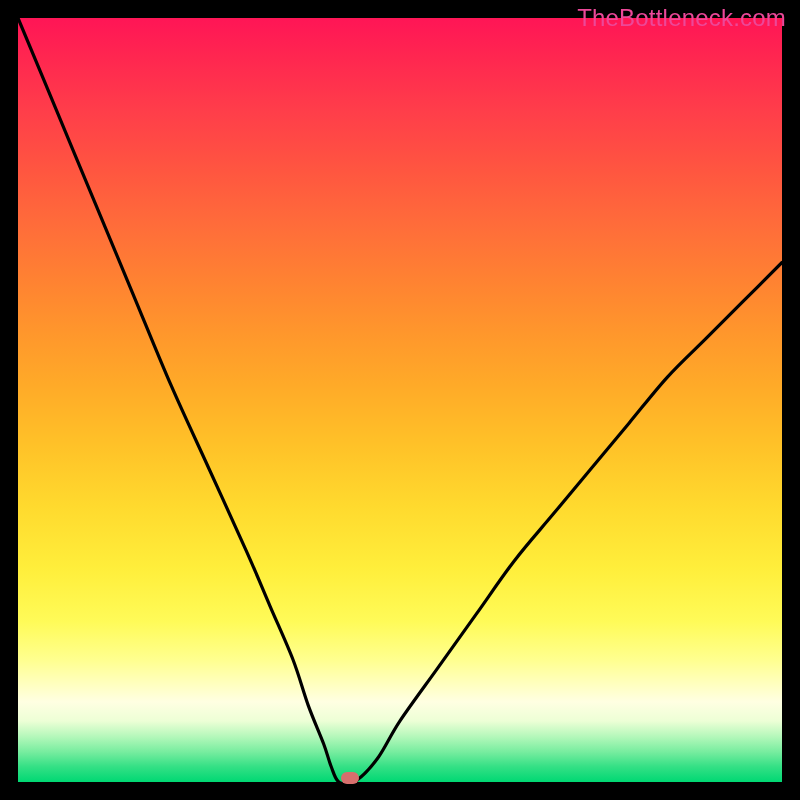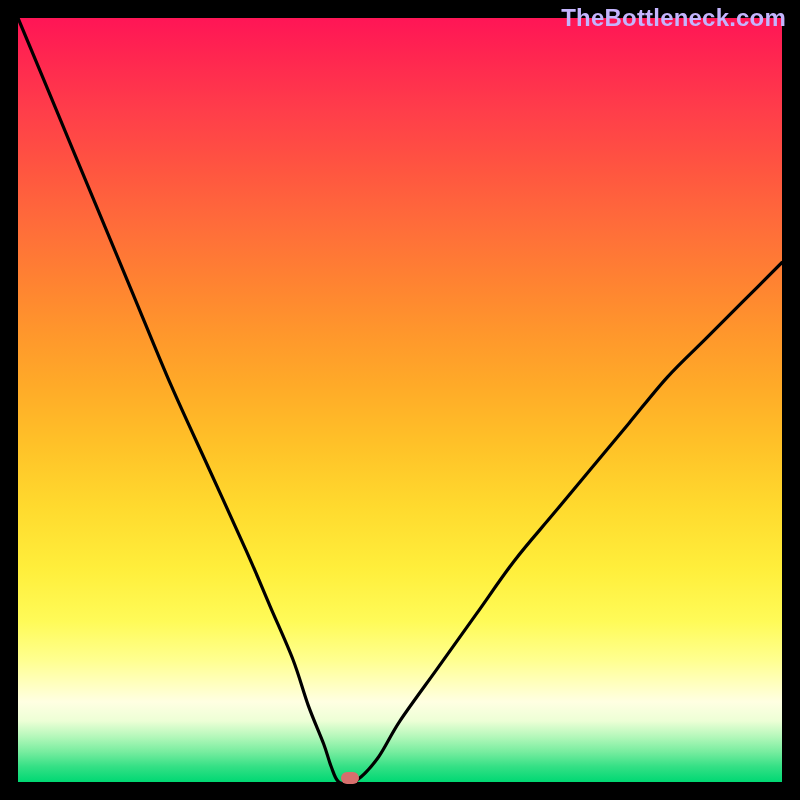--- a/index.html
+++ b/index.html
@@ -9,22 +9,22 @@
     height: 800px;
     background: #000;
     position: relative;
   }
   .watermark {
     position: absolute;
     top: 4px;
     right: 14px;
     font-family: Arial, Helvetica, sans-serif;
     font-size: 24px;
-    font-weight: 700;
-    color: #c4b5fd;
+    font-weight: 400;
+    color: #ec4899;
     letter-spacing: 0.2px;
     z-index: 50;
   }
   .plot {
     position: absolute;
     left: 18px;
     top: 18px;
     width: 764px;
     height: 764px;
   }

